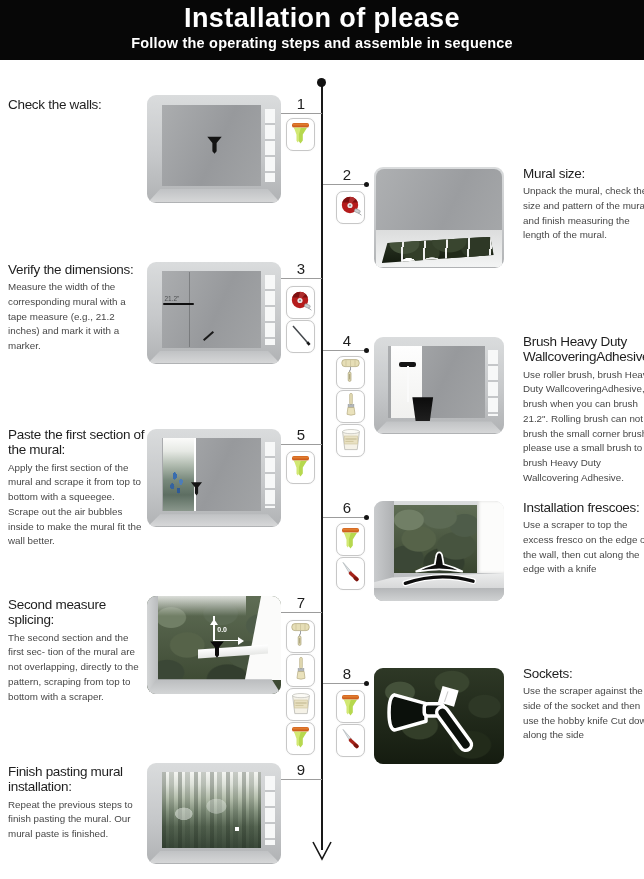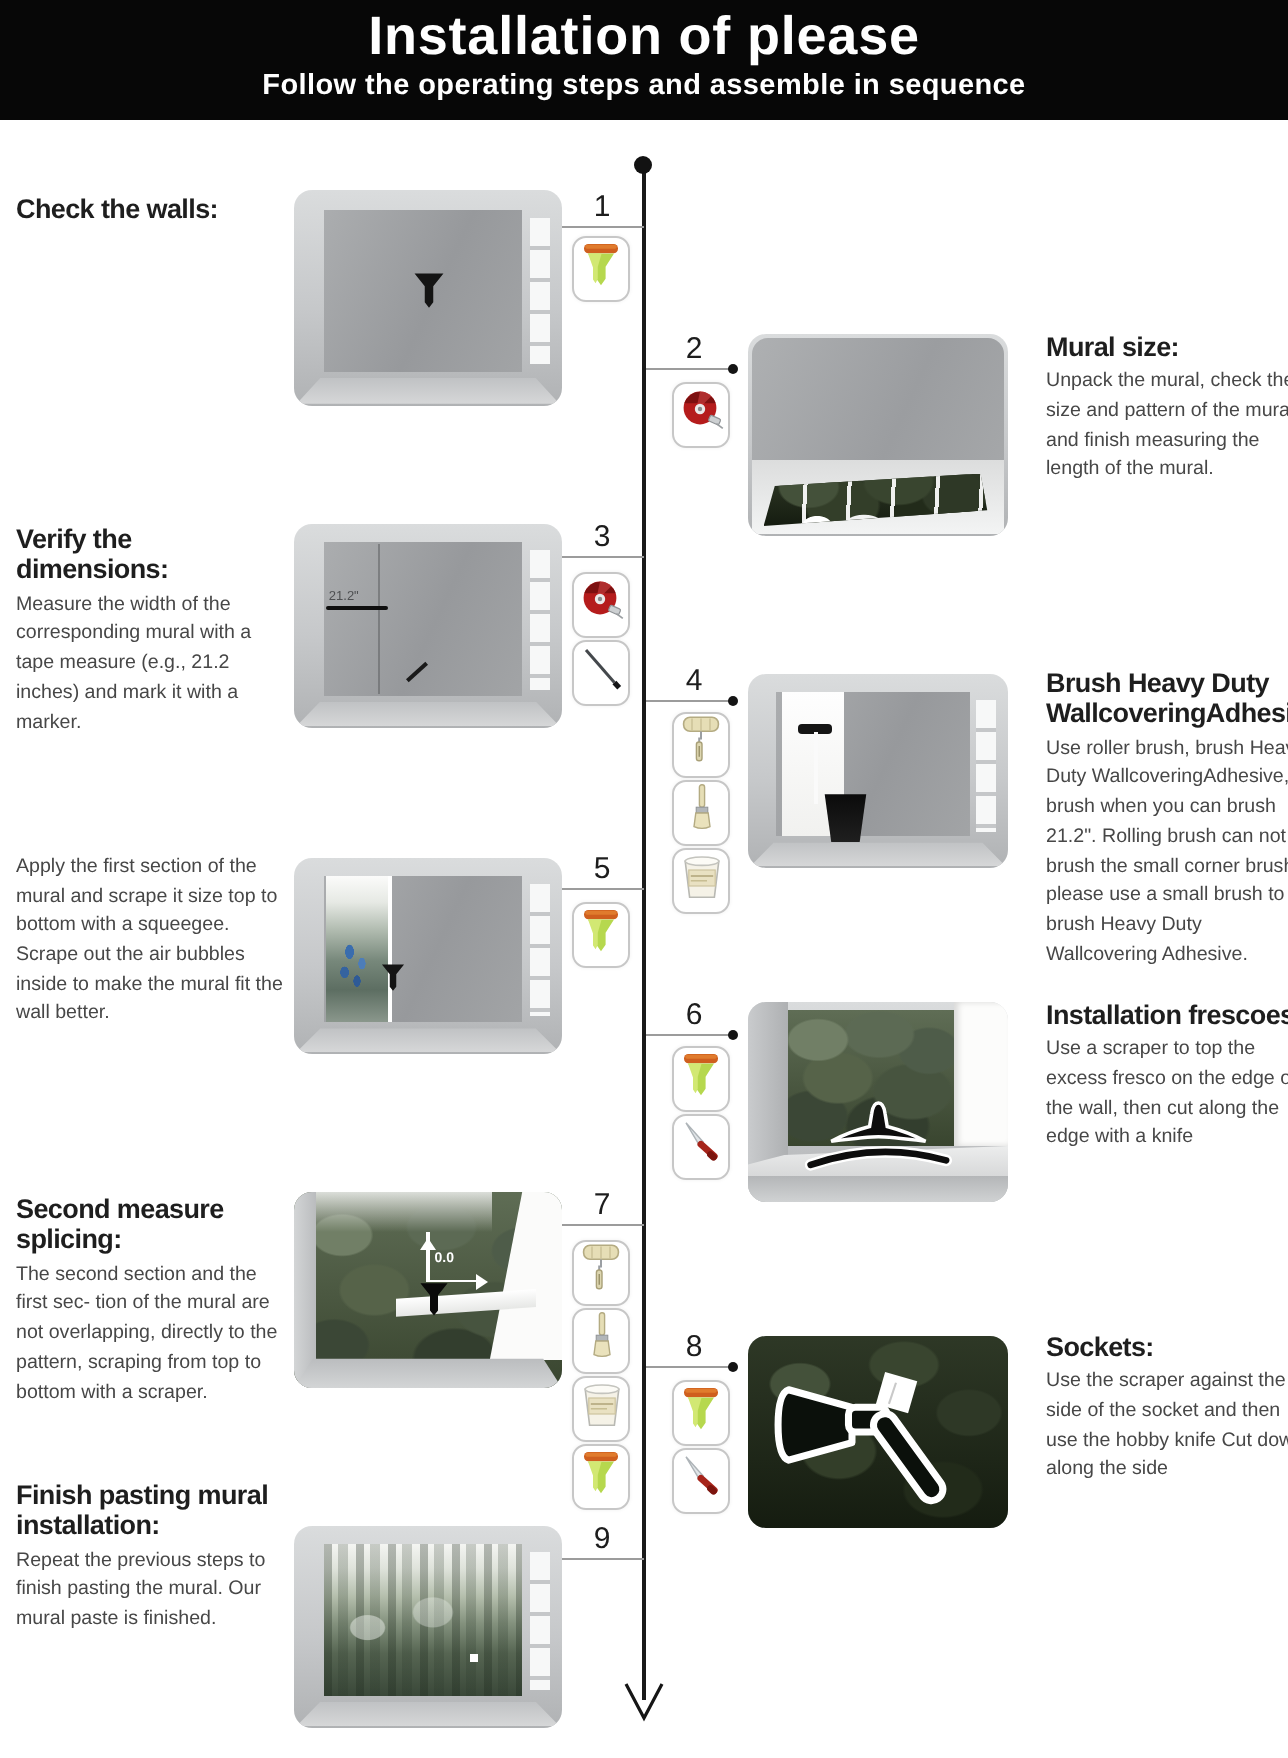--- a/index.html
+++ b/index.html
@@ -12,21 +12,21 @@
   
   .vline{position:absolute;left:321px;top:83px;width:2px;height:767px;background:#191919;}
   .vdot{position:absolute;left:317px;top:78px;width:9px;height:9px;border-radius:50%;background:#121212;}
   .varrow{position:absolute;left:311px;top:841px;}
   
   .c-line{position:absolute;height:1px;background:#9c9c9c;}
   .c-dot{position:absolute;width:5px;height:5px;border-radius:50%;background:#141414;}
   .c-num{position:absolute;width:34px;text-align:center;font-size:15px;color:#1d1d1d;}
   
   .txt{position:absolute;}
-  .txt h2{margin:0 0 3px;font-size:13.5px;font-weight:700;color:#1e1e1e;line-height:1.14;letter-spacing:-.3px;}
+  .txt h2{margin:0 0 3px;font-size:13.5px;font-weight:400;color:#1e1e1e;line-height:1.14;letter-spacing:-.3px;}
   .txt p{margin:0;font-size:9.8px;font-weight:400;color:#474747;line-height:1.5;}
   .txt.left{left:8px;width:137px;}
   .txt.right{left:523px;width:131px;}
   
   .tool-box{position:absolute;width:27px;height:31px;border:1px solid #c7c7c7;border-radius:7px;background:#fff;
             display:flex;align-items:center;justify-content:center;box-shadow:0 0 2px rgba(0,0,0,.06);}
   
   .scene{position:absolute;border-radius:9px;overflow:hidden;
          background:linear-gradient(180deg,#dadcdd 0%,#c6c8ca 55%,#b0b2b4 100%);}
   .scene span{display:block;}
@@ -204,21 +204,22 @@
    <line x1="6.4" y1="13" x2="17.6" y2="13" stroke="#b3a87e" stroke-width=".8"></line>
    <line x1="6.4" y1="15.4" x2="14.5" y2="15.4" stroke="#c5ba8e" stroke-width=".7"></line>
             </svg></span>
         </span>
       </div>
       <div>
         <span class="c-line" style="left: 279px; top: 444px; width: 43px;"></span>
         <span class="c-dot" style="left: 276px; top: 442px;"></span>
         <span class="c-num" style="left: 284px; top: 426px;">5</span>
         <div class="txt left" style="top: 427px;">
-          <p>Apply the first section of the mural and scrape it size top to bottom with a squeegee. Scrape out the air bubbles inside to make the mural fit the wall better.</p>
+          <h2>Paste the first section of the mural:</h2>
+          <p>Apply the first section of the mural and scrape it from top to bottom with a squeegee. Scrape out the air bubbles inside to make the mural fit the wall better.</p>
         </div>
         <div class="scene" style="left: 147px; top: 429px; width: 134px; height: 98px;">
           <span class="rm-wall"></span>
           <span class="rm-win"></span>
           <span class="rm-floor"></span>
           <span style="position:absolute;left:12%;top:9%;bottom:16%;width:23%;border-right:2px solid #fff;background:linear-gradient(180deg,#fbfbfa 0%,#e6e9e4 18%,#aeb9ad 38%,#77887b 58%,#5d6e62 78%,#8a978c 100%)">
       <span style="position:absolute;inset:0;background:radial-gradient(3px 5px at 38% 52%,#3a6dae 0 70%,transparent 75%),radial-gradient(2.5px 4px at 58% 60%,#4d7db8 0 70%,transparent 75%),radial-gradient(3px 4px at 30% 66%,#35639f 0 70%,transparent 75%),radial-gradient(2.5px 4px at 50% 72%,#2e5a96 0 70%,transparent 75%)"></span>
     </span>
     <span class="sil" style="left:32%;top:53%"><svg width="13" viewBox="0 0 20 24">
               <path d="M1.5 2 h17 l-6 7.5 v9.5 l-2.5 3.2 l-2.5-3.2 V9.5 Z" fill="#141414"></path>
@@ -366,21 +367,21 @@
    <path d="M3 2.4 l8.6 9.6 l-1.9 1.7 Z" fill="#e1e5e8" stroke="#aeb4b8" stroke-width=".7"></path>
    <rect x="9" y="11" width="12.4" height="3.4" rx="1.7" transform="rotate(42 10 12.6)" fill="#a6241a"></rect>
    <rect x="16" y="11.6" width="5.4" height="3.4" rx="1.7" transform="rotate(42 10 12.6)" fill="#7c150e"></rect>
             </svg></span>
         </span>
       </div>
       <div>
         <span class="c-line" style="left: 279px; top: 779px; width: 43px;"></span>
         <span class="c-dot" style="left: 276px; top: 777px;"></span>
         <span class="c-num" style="left: 284px; top: 761px;">9</span>
-        <div class="txt left" style="top: 740px;">
+        <div class="txt left" style="top: 764px;">
           <h2>Finish pasting mural installation:</h2>
           <p>Repeat the previous steps to finish pasting the mural. Our mural paste is finished.</p>
         </div>
         <div class="scene" style="left: 147px; top: 763px; width: 134px; height: 101px;">
           <span class="rm-win"></span>
           <span class="rm-floor"></span>
           <span style="position:absolute;left:11%;right:15%;top:9%;bottom:16%;background:linear-gradient(180deg,#f4f5f2 0%,#dfe3db 16%,#b6c0ae 34%,#84927e 52%,#566552 72%,#3a4839 100%)">
       <span style="position:absolute;inset:0;background:radial-gradient(14px 10px at 22% 55%,rgba(245,248,244,.45) 0 60%,transparent 65%),radial-gradient(16px 12px at 55% 45%,rgba(240,244,240,.35) 0 60%,transparent 65%),repeating-linear-gradient(90deg,rgba(28,40,28,.3) 0 4px,transparent 4px 7px,rgba(40,54,40,.22) 7px 12px,transparent 12px 16px)"></span>
       <span style="position:absolute;right:22%;bottom:22%;width:4px;height:4px;background:#fff"></span>
     </span>

